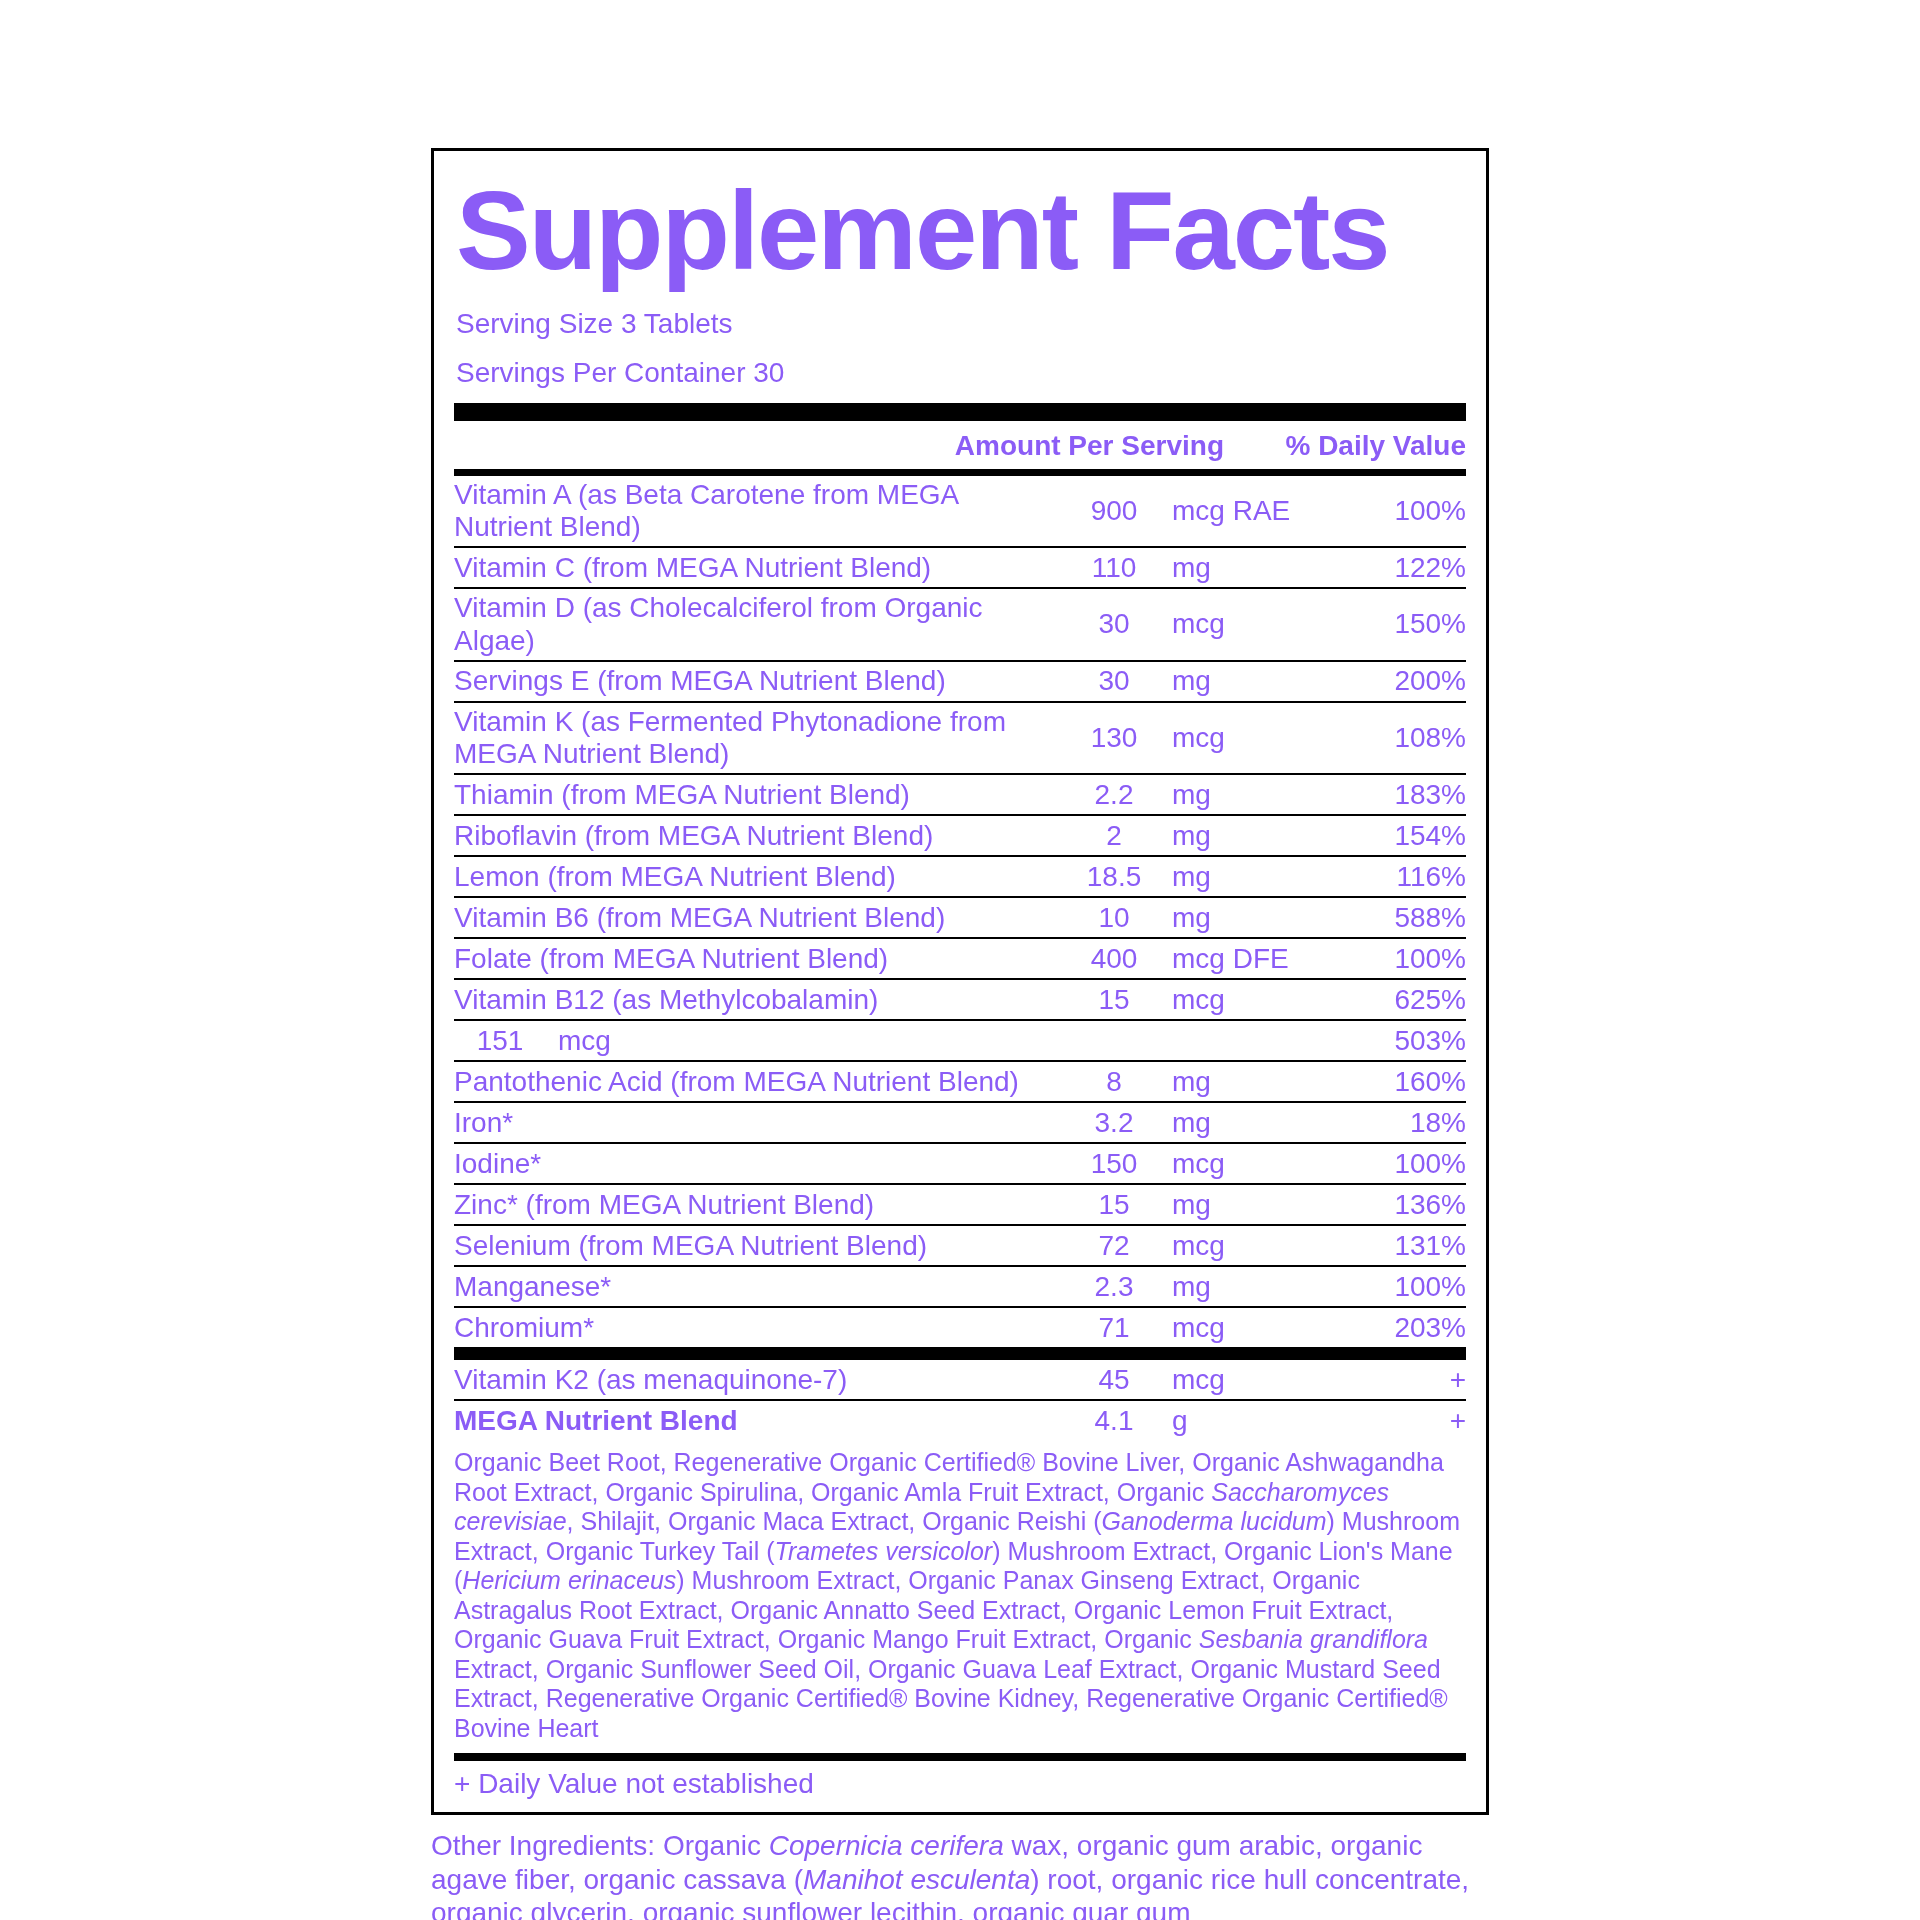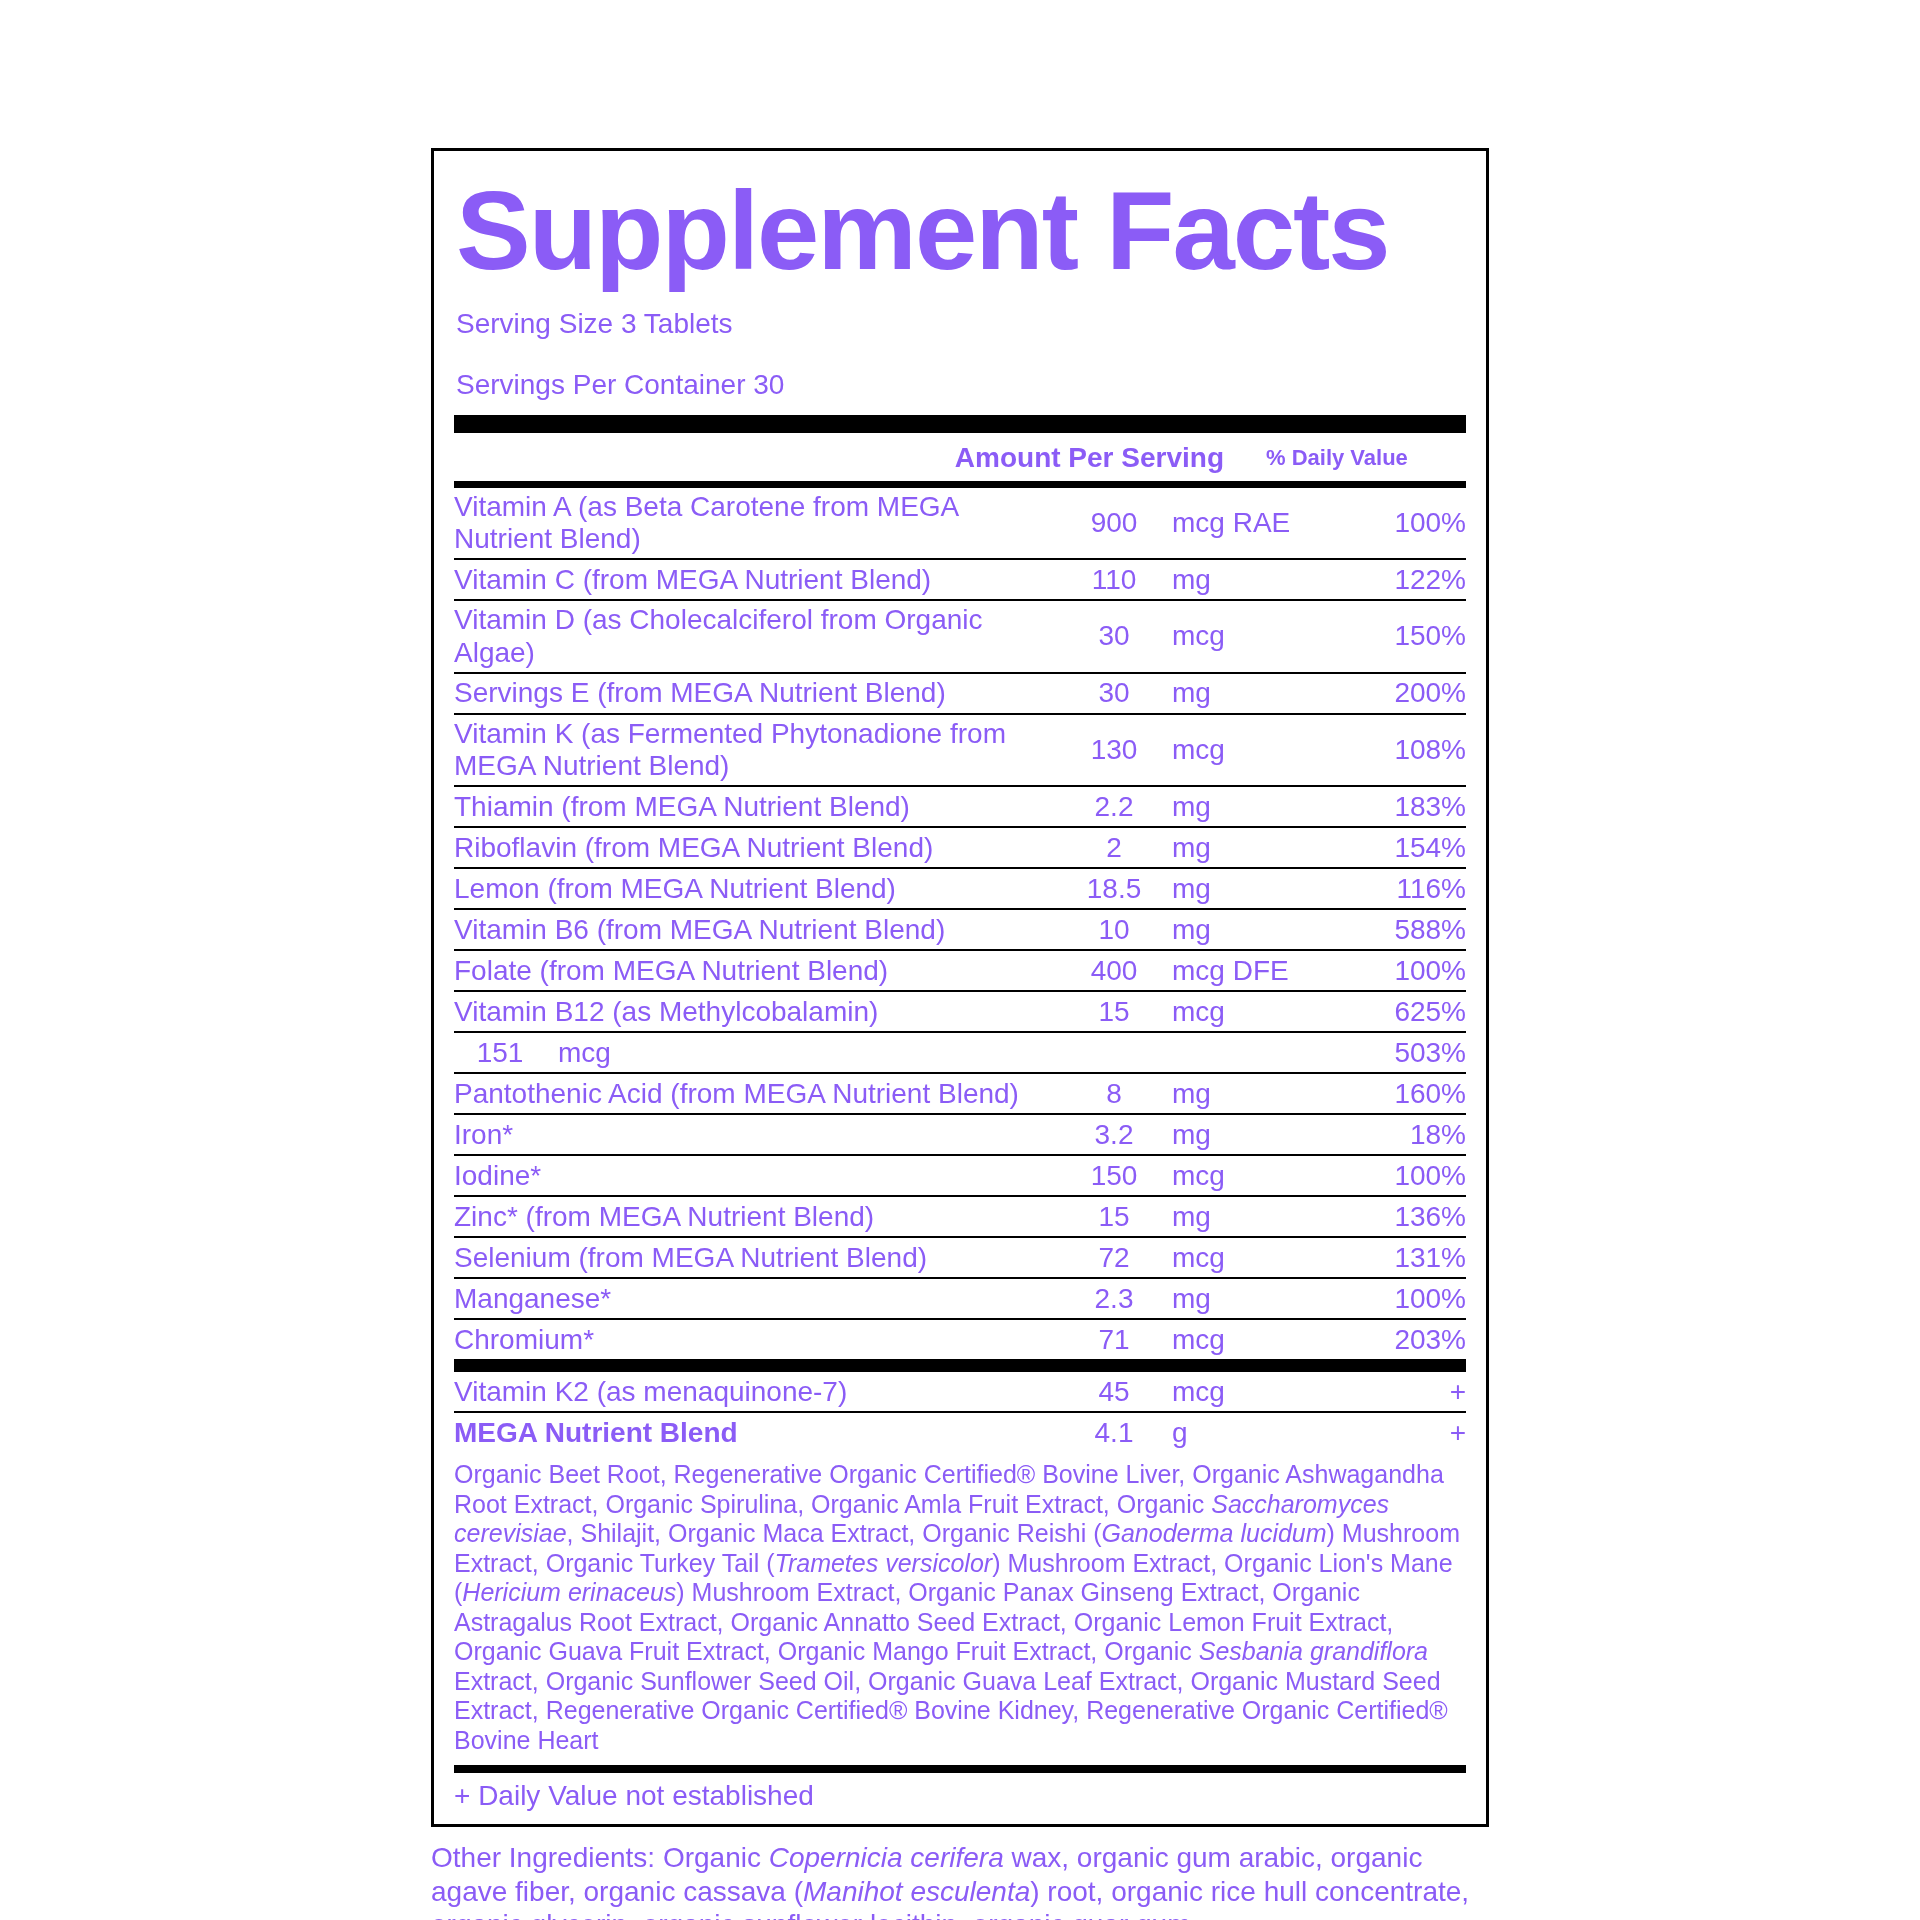--- a/index.html
+++ b/index.html
@@ -33,21 +33,21 @@
     font-size: 112px;
     font-weight: bold;
     line-height: 1.0;
     letter-spacing: -2px;
     margin: 10px 0 18px 2px;
     white-space: nowrap;
   }
   .serving-line {
     font-size: 28px;
     line-height: 1.0;
-    margin: 16px 0 0 2px;
+    margin: 4px 0 0 2px;
     padding: 5px 0 12px 0;
   }
   .bar-thick {
     height: 18px;
     background: #000000;
     margin-top: 4px;
   }
   .col-header {
     display: flex;
     align-items: center;
@@ -56,22 +56,23 @@
   }
   .col-header .spacer { flex: 1; }
   .col-header .h-amount {
     font-size: 28px;
     font-weight: bold;
     text-align: right;
     padding-right: 42px;
   }
   .col-header .h-dv {
     width: 200px;
-    font-size: 22px;
+    font-size: 28px;
     font-weight: bold;
+    text-align: right;
   }
   .facts-rows .row {
     display: flex;
     align-items: center;
     border-top: 2px solid #000000;
     padding: 3px 0;
     min-height: 33px;
   }
   .facts-rows .row:first-of-type { border-top: none; }
   .cell { font-size: 28px; line-height: 1.15; }

